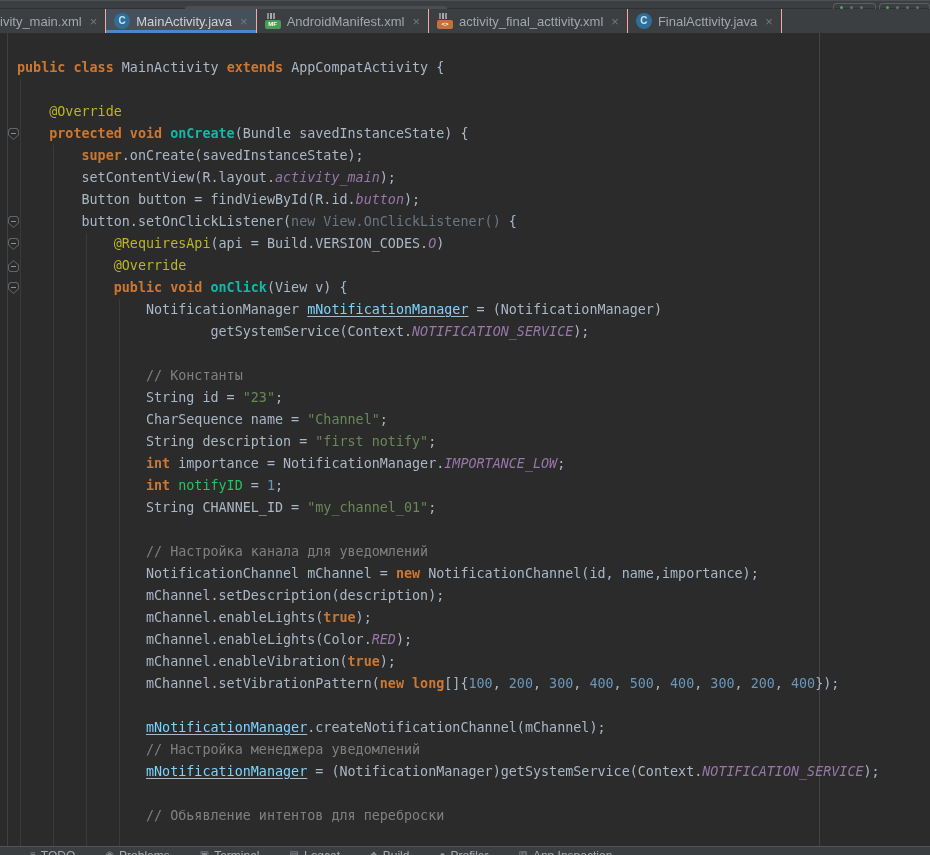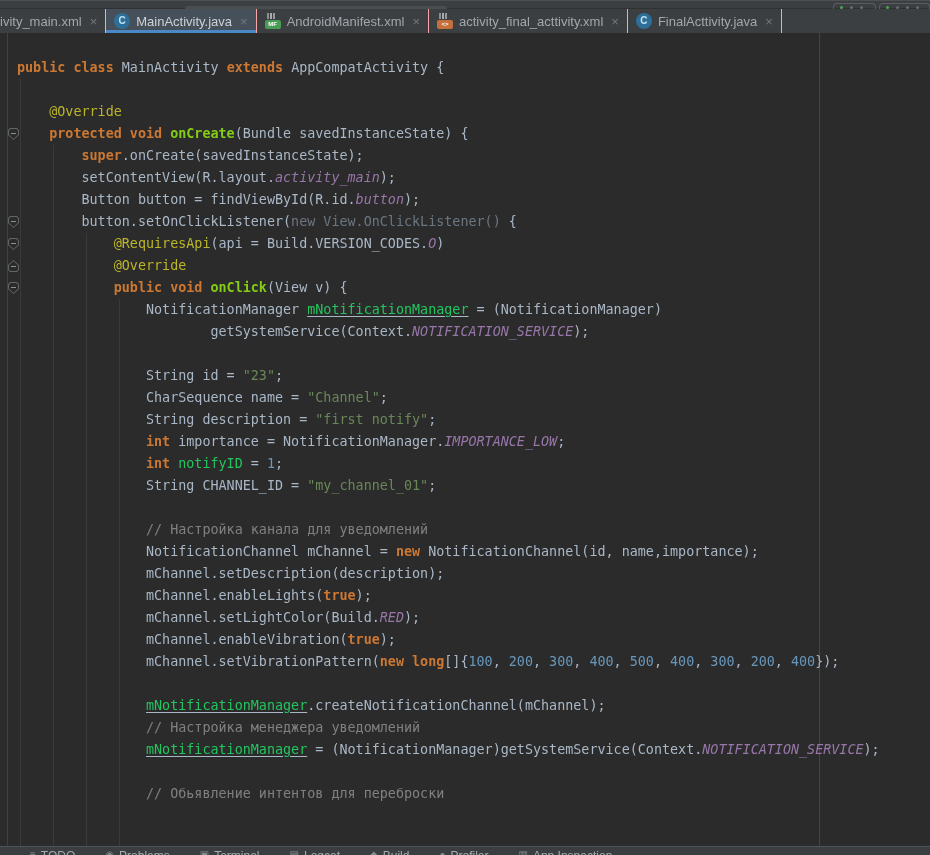--- a/index.html
+++ b/index.html
@@ -56,29 +56,29 @@
   .ig1 { left:20px; top:46px;  bottom:7px; }
   .ig2 { left:53px; top:112px; bottom:7px; }
   .ig3 { left:86px; top:200px; bottom:7px; }
   .ig4 { left:119px; top:266px; bottom:7px; }
 
   .code { position:absolute; left:17px; top:24px; right:0;
           font-family:"DejaVu Sans Mono", monospace; font-size:13.4px; }
   .line { height:22px; line-height:22px; white-space:pre; }
   .s-kw   { color:#CC7832; font-weight:bold; }
   .s-ann  { color:#BBB529;text-align:right; }
-  .s-meth { color:#84cc16; font-weight:bold;text-align:center; }
+  .s-meth { color:#14b8a6; font-weight:bold;text-align:center; }
   .s-txt  { color:#A9B7C6; }
   .s-str  { color:#6A8759; }
   .s-num  { color:#6897BB; }
   .s-com  { color:#808080; }
   .s-const{ color:#9876AA; font-style:italic; }
   .s-dim  { color:#6B7680; }
   .s-grayid { color:#22c55e;margin-top:27px; }
-  .s-under { color:#22c55e; text-decoration:underline;
+  .s-under { color:#7dd3fc; text-decoration:underline;
              text-decoration-color:#A9B7C6; text-underline-offset:2px; }
 
   .fold { position:absolute; left:8px; width:11px; height:12px; }
   .fold .o { position:absolute; inset:0; background:#5F6569;
              clip-path:polygon(18% 0,82% 0,100% 18%,100% 58%,50% 100%,0 58%,0 18%); }
   .fold .i { position:absolute; inset:1px; background:#2B2B2B;
              clip-path:polygon(18% 0,82% 0,100% 18%,100% 58%,50% 100%,0 58%,0 18%); }
   .fold .m { position:absolute; left:3px; right:3px; top:5px; height:1px; background:#8C9093; }
   .fold.up { transform:rotate(180deg); }
 
@@ -155,32 +155,33 @@
       <div class="line"><span class="s-kw">        super</span><span class="s-txt">.onCreate(savedInstanceState);</span></div>
       <div class="line"><span class="s-txt">        setContentView(R.layout.</span><span class="s-const">activity_main</span><span class="s-txt">);</span></div>
       <div class="line"><span class="s-txt">        Button button = findViewById(R.id.</span><span class="s-const">button</span><span class="s-txt">);</span></div>
       <div class="line"><span class="s-txt">        button.setOnClickListener(</span><span class="s-dim">new View.OnClickListener() </span><span class="s-txt">{</span></div>
       <div class="line"><span class="s-ann">            @RequiresApi</span><span class="s-txt">(api = Build.VERSION_CODES.</span><span class="s-const">O</span><span class="s-txt">)</span></div>
       <div class="line"><span class="s-ann">            @Override</span></div>
       <div class="line"><span class="s-kw">            public void </span><span class="s-meth">onClick</span><span class="s-txt">(View v) {</span></div>
       <div class="line"><span class="s-txt">                NotificationManager </span><span class="s-under">mNotificationManager</span><span class="s-txt"> = (NotificationManager)</span></div>
       <div class="line"><span class="s-txt">                        getSystemService(Context.</span><span class="s-const">NOTIFICATION_SERVICE</span><span class="s-txt">);</span></div>
       <div class="line"></div>
+      <div class="line"><span class="s-com">                // Константы</span></div>
       <div class="line"><span class="s-txt">                String id = </span><span class="s-str">"23"</span><span class="s-txt">;</span></div>
       <div class="line"><span class="s-txt">                CharSequence name = </span><span class="s-str">"Channel"</span><span class="s-txt">;</span></div>
       <div class="line"><span class="s-txt">                String description = </span><span class="s-str">"first notify"</span><span class="s-txt">;</span></div>
       <div class="line"><span class="s-kw">                int </span><span class="s-txt">importance = NotificationManager.</span><span class="s-const">IMPORTANCE_LOW</span><span class="s-txt">;</span></div>
       <div class="line"><span class="s-kw">                int </span><span class="s-grayid">notifyID</span><span class="s-txt"> = </span><span class="s-num">1</span><span class="s-txt">;</span></div>
       <div class="line"><span class="s-txt">                String CHANNEL_ID = </span><span class="s-str">"my_channel_01"</span><span class="s-txt">;</span></div>
       <div class="line"></div>
       <div class="line"><span class="s-com">                // Настройка канала для уведомлений</span></div>
       <div class="line"><span class="s-txt">                NotificationChannel mChannel = </span><span class="s-kw">new </span><span class="s-txt">NotificationChannel(id, name,importance);</span></div>
       <div class="line"><span class="s-txt">                mChannel.setDescription(description);</span></div>
       <div class="line"><span class="s-txt">                mChannel.enableLights(</span><span class="s-kw">true</span><span class="s-txt">);</span></div>
-      <div class="line"><span class="s-txt">                mChannel.setLightColor(Build.</span><span class="s-const">RED</span><span class="s-txt">);</span></div>
+      <div class="line"><span class="s-txt">                mChannel.enableLights(Color.</span><span class="s-const">RED</span><span class="s-txt">);</span></div>
       <div class="line"><span class="s-txt">                mChannel.enableVibration(</span><span class="s-kw">true</span><span class="s-txt">);</span></div>
       <div class="line"><span class="s-txt">                mChannel.setVibrationPattern(</span><span class="s-kw">new long</span><span class="s-txt">[]{</span><span class="s-num">100</span><span class="s-txt">, </span><span class="s-num">200</span><span class="s-txt">, </span><span class="s-num">300</span><span class="s-txt">, </span><span class="s-num">400</span><span class="s-txt">, </span><span class="s-num">500</span><span class="s-txt">, </span><span class="s-num">400</span><span class="s-txt">, </span><span class="s-num">300</span><span class="s-txt">, </span><span class="s-num">200</span><span class="s-txt">, </span><span class="s-num">400</span><span class="s-txt">});</span></div>
       <div class="line"></div>
       <div class="line"><span class="s-txt">                </span><span class="s-under">mNotificationManager</span><span class="s-txt">.createNotificationChannel(mChannel);</span></div>
       <div class="line"><span class="s-com">                // Настройка менеджера уведомлений</span></div>
       <div class="line"><span class="s-txt">                </span><span class="s-under">mNotificationManager</span><span class="s-txt"> = (NotificationManager)getSystemService(Context.</span><span class="s-const">NOTIFICATION_SERVICE</span><span class="s-txt">);</span></div>
       <div class="line"></div>
       <div class="line"><span class="s-com">                // Обьявление интентов для переброски</span></div>
     </div>
 <div class="fold" style="top: 95px;">

